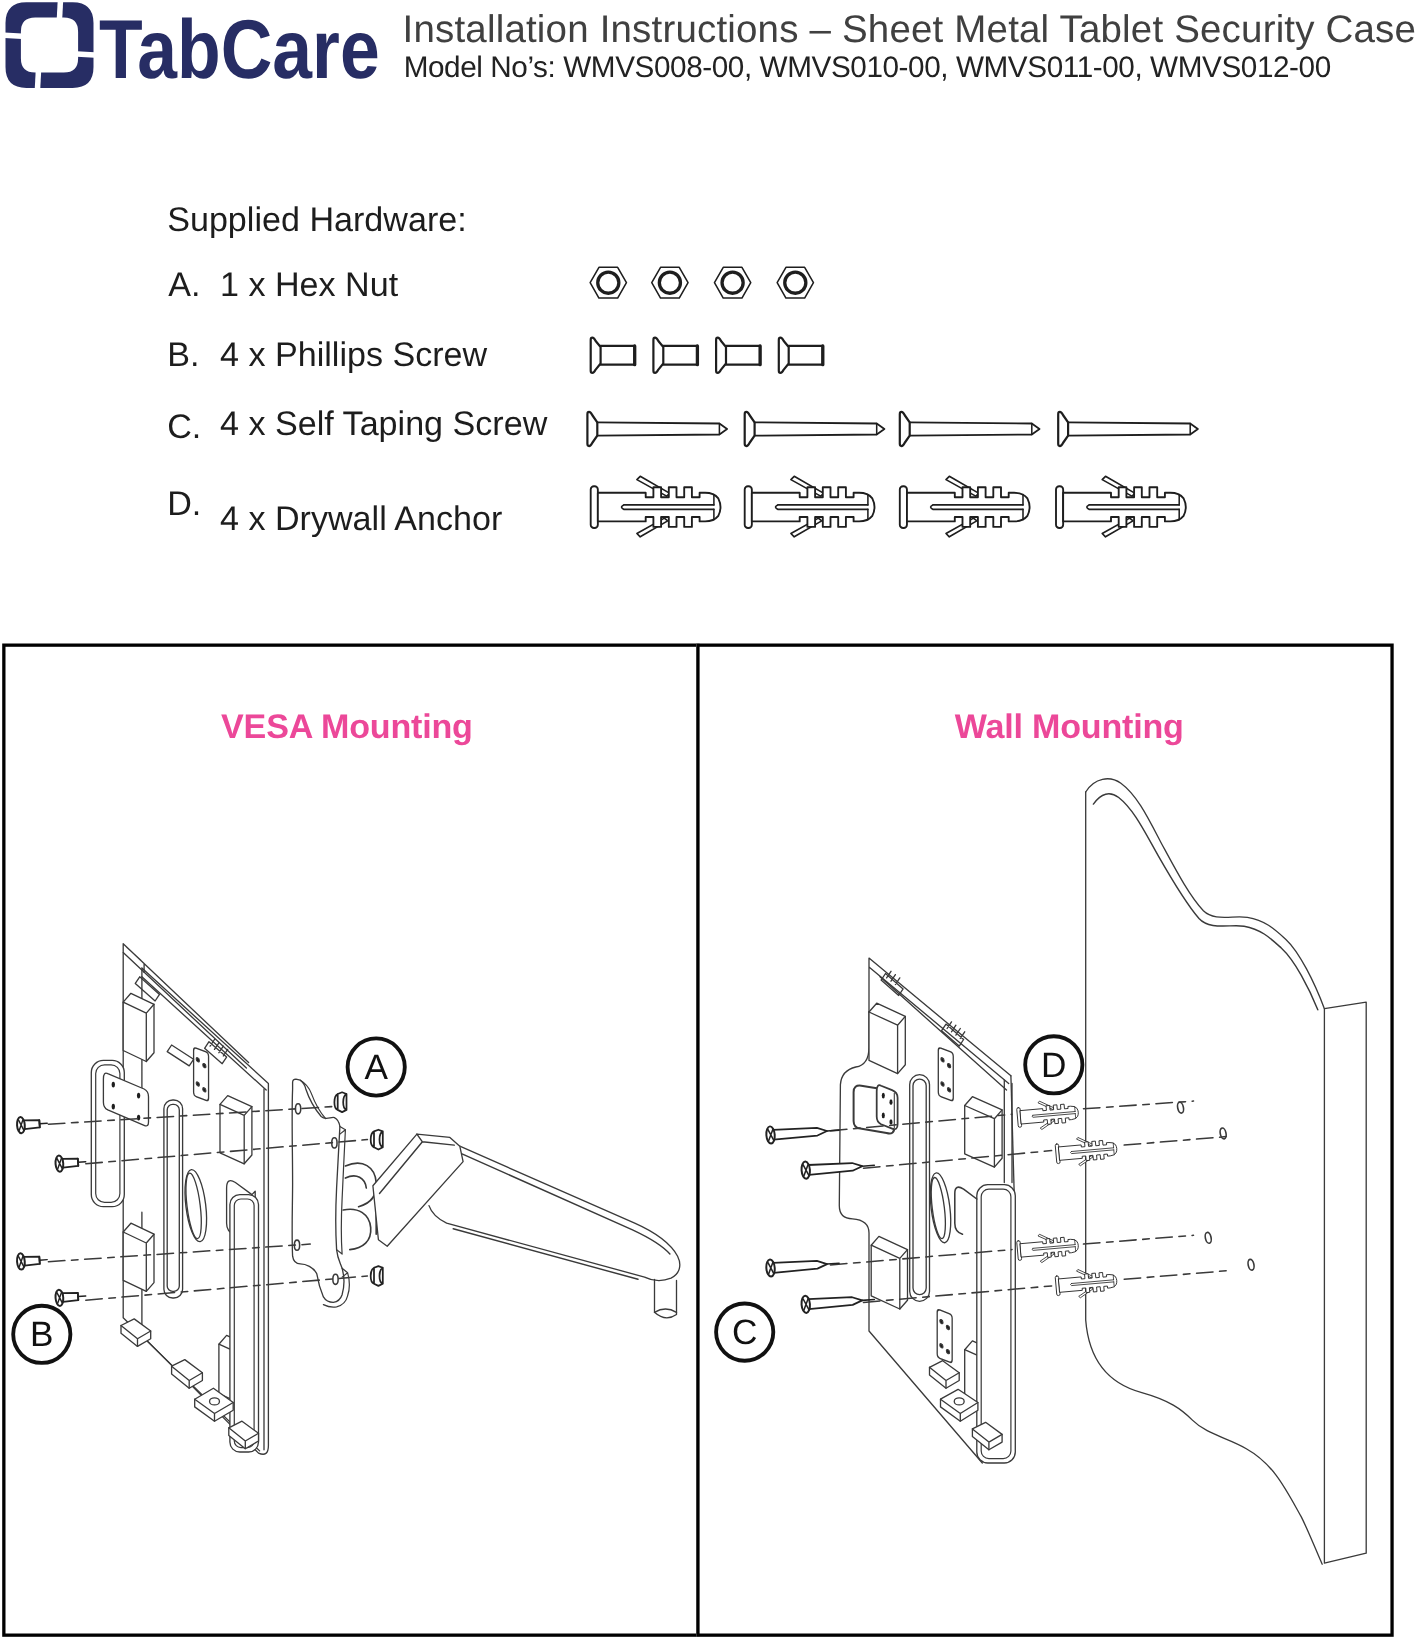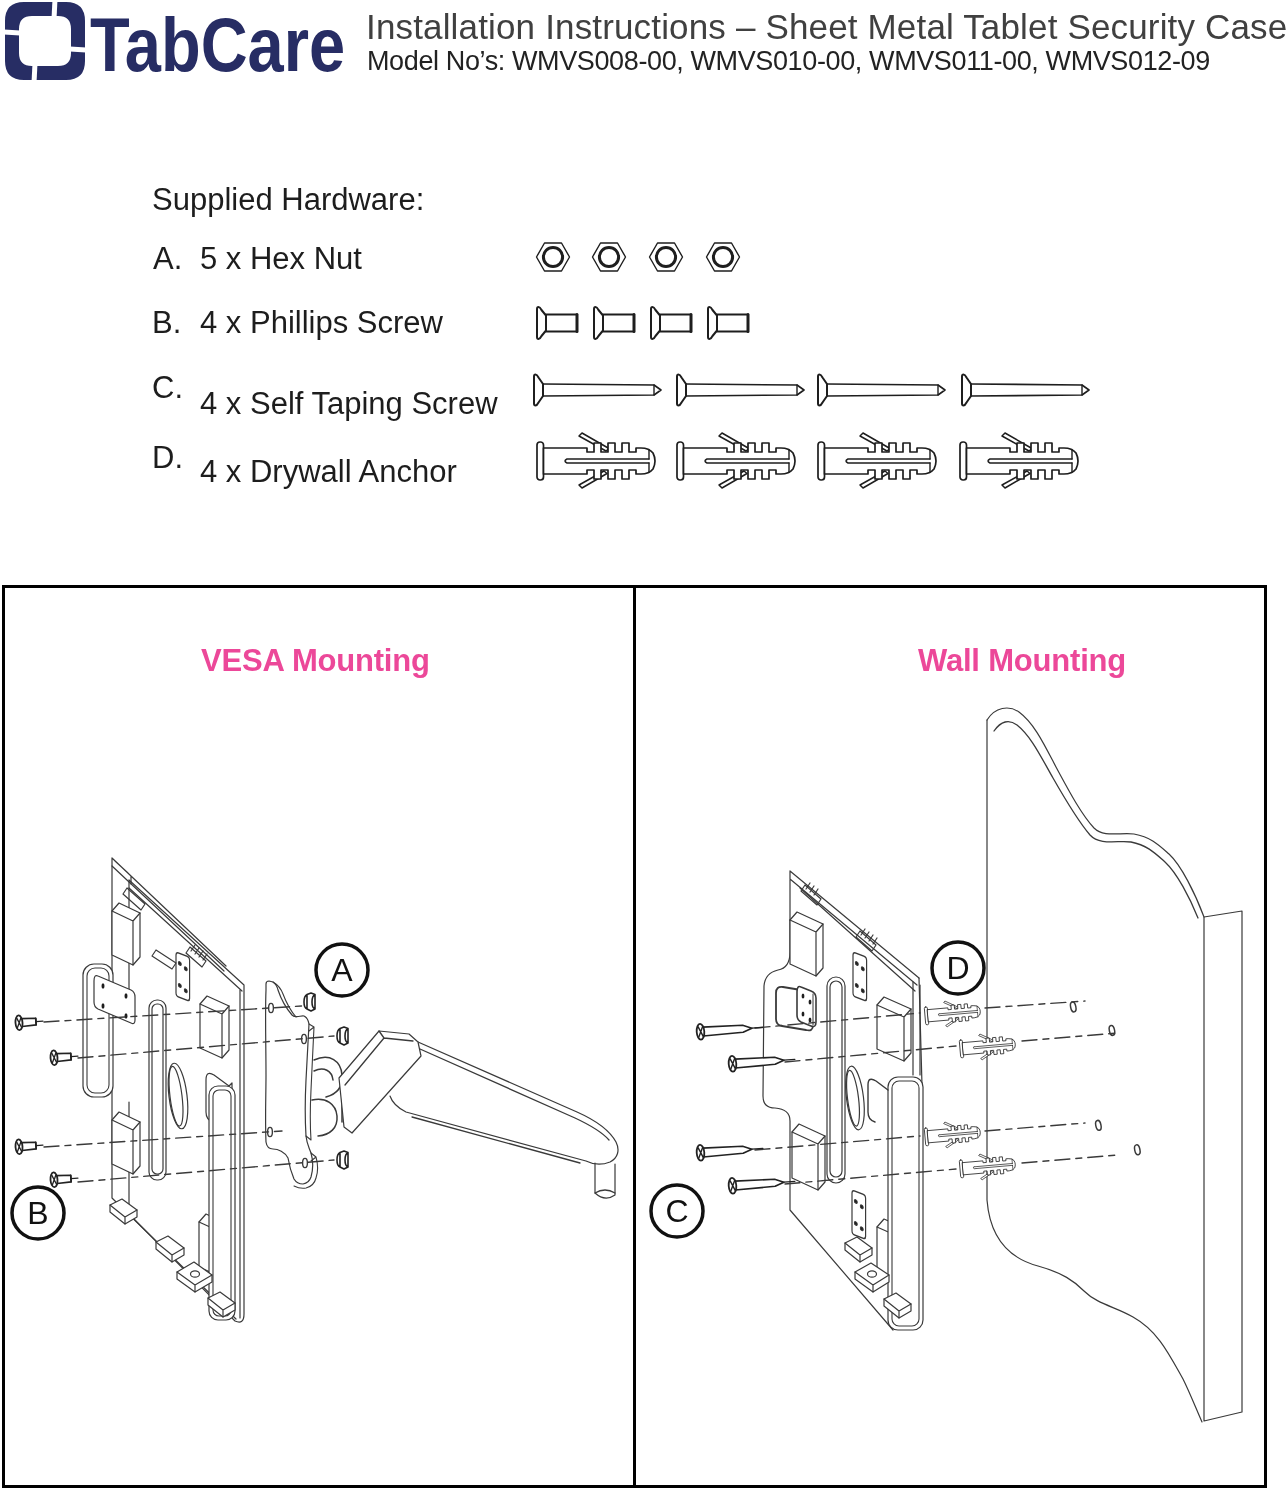--- a/index.html
+++ b/index.html
@@ -23,36 +23,36 @@
       <rect x="4" y="29" width="16" height="5" transform="rotate(3 12 31)"></rect>
       <rect x="70" y="46" width="16" height="5" transform="rotate(3 78 48)"></rect>
       <rect x="32" y="64" width="5" height="16" transform="rotate(3 34 72)"></rect>
     </g>
   </g>
   <g transform="translate(90,70) scale(0.855,1)">
     <text x="0" y="0" font-family="Liberation Sans, sans-serif" font-weight="bold" font-size="76" fill="#272d64">TabCare</text>
   </g>
 </svg>
 <div class="abs t1" style="left:366px;top:9px;">Installation Instructions – Sheet Metal Tablet Security Case</div>
-<div class="abs t2" style="left:367px;top:48px;">Model No’s: WMVS008-00, WMVS010-00, WMVS011-00, WMVS012-09</div>
+<div class="abs t2" style="left:367px;top:48px;">Model No’s: WMVS008-00, WMVS010-00, WMVS011-00, WMVS012-00</div>
 
 <div class="abs hw" style="left:152px;top:184px;">Supplied Hardware:</div>
 <div class="abs hw" style="left:153px;top:243px;">A.</div>
-<div class="abs hw" style="left:200px;top:243px;">5 x Hex Nut</div>
+<div class="abs hw" style="left:200px;top:243px;">1 x Hex Nut</div>
 <div class="abs hw" style="left:152px;top:307px;">B.</div>
 <div class="abs hw" style="left:200px;top:307px;">4 x Phillips Screw</div>
 <div class="abs hw" style="left:152px;top:372px;">C.</div>
-<div class="abs hw" style="left:200px;top:388px;">4 x Self Taping Screw</div>
+<div class="abs hw" style="left:200px;top:369px;">4 x Self Taping Screw</div>
 <div class="abs hw" style="left:152px;top:442px;">D.</div>
 <div class="abs hw" style="left:200px;top:456px;">4 x Drywall Anchor</div>
 
 <div class="panel" style="left:2px;top:585px;width:634px;height:903px;"></div>
 <div class="panel" style="left:633px;top:585px;width:634px;height:903px;"></div>
 <div class="abs ptitle" style="left:201px;top:645px;">VESA Mounting</div>
-<div class="abs ptitle" style="left:918px;top:645px;">Wall Mounting</div>
+<div class="abs ptitle" style="left:868px;top:645px;">Wall Mounting</div>
 
 <svg class="abs" style="left:0;top:0;" width="1287" height="1500" viewBox="0 0 1287 1500" fill="none" stroke="#1e1e1e" stroke-width="1.6" stroke-linecap="round" stroke-linejoin="round">
 <defs>
   <g id="hexnut">
     <path d="M-16.5,0 L-8.5,-14 L8.5,-14 L16.5,0 L8.5,14 L-8.5,14 Z" stroke-width="1.4"></path>
     <circle cx="0" cy="0" r="9.6" stroke-width="3"></circle>
   </g>
   <g id="pscrew">
     <path d="M1.5,-16 Q0,-16 0,-14 L0,14 Q0,16 1.5,16 Q3,16 4.5,13 L9,7.5 L9,-7.5 L4.5,-13 Q3,-16 1.5,-16 Z" stroke-width="2"></path>
     <path d="M9,-8.5 L40,-8.5 L40,8.5 L9,8.5" stroke-width="2"></path>

